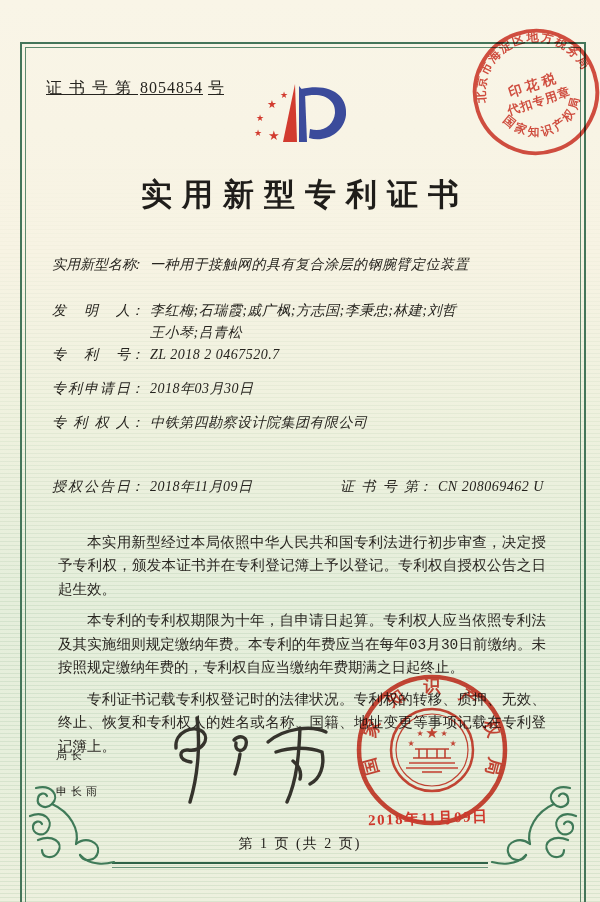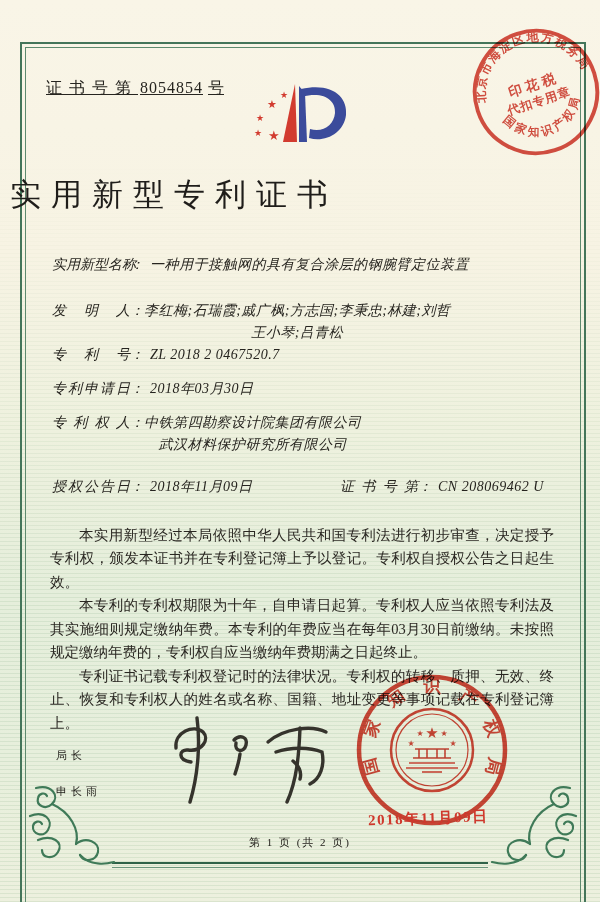--- a/index.html
+++ b/index.html
@@ -14,39 +14,39 @@
     background:repeating-linear-gradient(0deg,rgba(106,156,110,.14) 0 1px,transparent 1px 4px);
     -webkit-mask:linear-gradient(180deg,transparent 0 18%,rgba(0,0,0,.55) 45%,#000 70%);
             mask:linear-gradient(180deg,transparent 0 18%,rgba(0,0,0,.55) 45%,#000 70%);
   }
   .frame{position:absolute;left:20px;top:42px;right:14px;height:880px;border:2px solid #44755a;}
   .frame-inner{position:absolute;inset:3px;border:1px solid #5d8a6e;}
   .cert-no{position:absolute;left:46px;top:78px;font-size:16px;white-space:nowrap;text-decoration:underline;}
   .cert-no .sp{letter-spacing:7px;}
   .cert-no .num{letter-spacing:1px;margin-left:2px;}
   .cert-no .suf{margin-left:5px;}
-  .title{position:absolute;left:0;right:0;top:174px;text-align:left;font-size:31px;font-weight:400;
+  .title{position:absolute;left:0;right:0;top:174px;text-align:center;font-size:31px;font-weight:700;
          letter-spacing:10px;text-indent:10px;color:#1f1d1a;}
   .row{position:absolute;left:52px;width:505px;font-size:14px;line-height:22px;white-space:nowrap;font-style:italic;}
   .lbl{display:inline-block;width:78px;text-align:justify;text-align-last:justify;-moz-text-align-last:justify;vertical-align:top;}
   .colon{vertical-align:top;}
   .val{margin-left:6px;vertical-align:top;letter-spacing:.5px;}
-  .val-multi{display:inline-block;margin-left:0;vertical-align:top;letter-spacing:.5px;text-align:center;}
+  .val-multi{display:inline-block;margin-left:6px;vertical-align:top;letter-spacing:.5px;}
   .grant-right{position:absolute;left:288px;top:0;}
   .body-text{position:absolute;left:50px;top:524px;width:504px;font-size:14.5px;line-height:1.62;
              text-align:justify;color:#2a2722;}
-  .body-text p{margin:0;text-indent:2em;}
+  .body-text p{margin:8px;text-indent:2em;font-family:Liberation Mono, monospace;}
   .signer{position:absolute;left:56px;font-size:11px;letter-spacing:4px;color:#23211c;}
   .signature{position:absolute;left:150px;top:710px;width:210px;height:110px;}
   .seal-wrap{position:absolute;left:352px;top:670px;width:160px;height:160px;opacity:.92;mix-blend-mode:multiply;}
   .seal-date{position:absolute;left:368px;top:808px;width:180px;font-size:15px;color:#cf382c;
              letter-spacing:1.5px;transform:rotate(-2deg);white-space:nowrap;font-weight:bold;}
   .tax-stamp{position:absolute;left:468px;top:24px;width:136px;height:136px;opacity:.88;mix-blend-mode:multiply;}
   .logo{position:absolute;left:234px;top:80px;width:132px;height:94px;}
-  .footer{position:absolute;left:0;right:0;top:835px;text-align:center;font-size:11px;letter-spacing:2px;color:#23211c;}
+  .footer{position:absolute;left:0;right:0;top:835px;text-align:center;font-size:14px;letter-spacing:2px;color:#23211c;}
   .bottom-rule{position:absolute;left:112px;right:112px;top:862px;height:3px;
                border-top:2px solid #2f6248;border-bottom:1px solid #6b967c;}
   .flourish{position:absolute;width:92px;height:92px;top:782px;}
   .flourish.left{left:24px;}
   .flourish.right{right:18px;transform:scaleX(-1);}
 </style>
 </head>
 <body>
 
 <div class="page">
@@ -103,21 +103,20 @@
     <span class="lbl">专利号</span><span class="colon">：</span><span class="val">ZL 2018 2 0467520.7</span>
   </div>
 
   <div class="row" style="top:378px">
     <span class="lbl">专利申请日</span><span class="colon">：</span><span class="val">2018年03月30日</span>
   </div>
 
   <div class="row" style="top:412px">
     <span class="lbl">专利权人</span><span class="colon">：</span><span class="val-multi">
       <div>中铁第四勘察设计院集团有限公司</div>
-      <div>武汉材料保护研究所有限公司</div>
     </span>
   </div>
 
 
   <div class="row" style="top:476px">
     <span class="lbl">授权公告日</span><span class="colon">：</span><span class="val">2018年11月09日</span>
     <span class="grant-right">
       <span class="lbl">证书号第</span><span class="colon">：</span><span class="val">CN 208069462 U</span>
     </span>
   </div>

